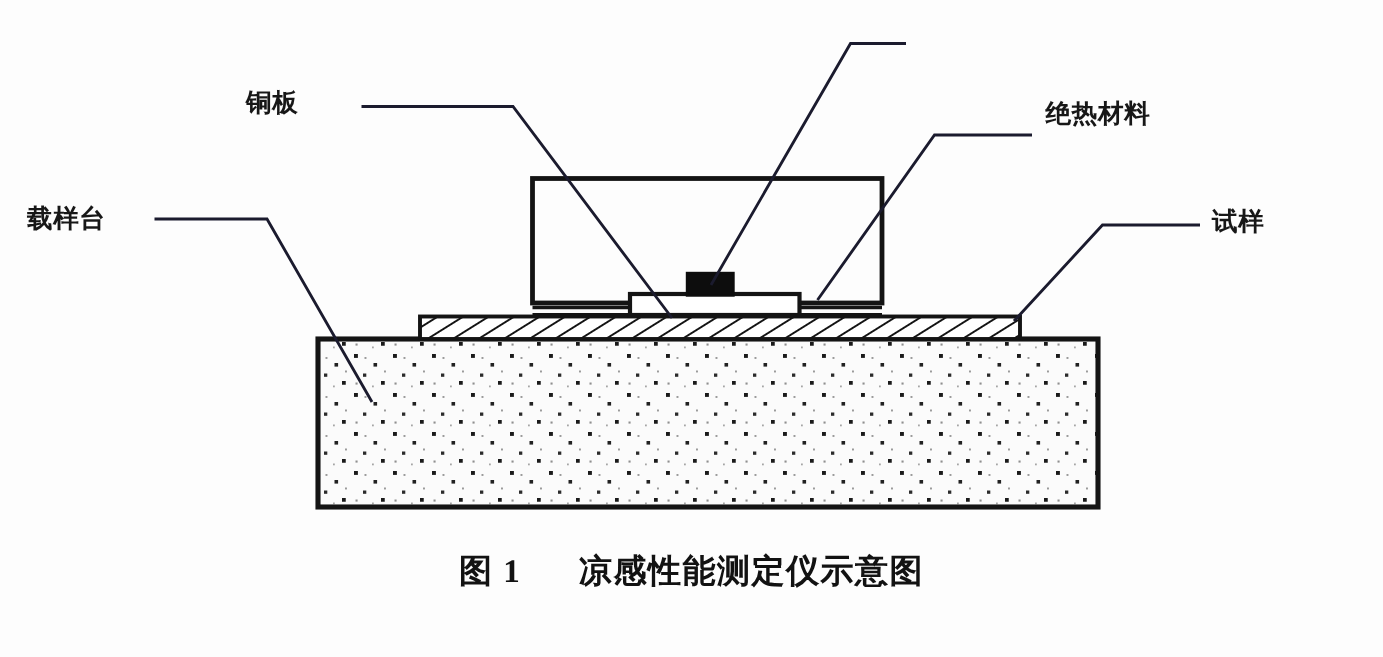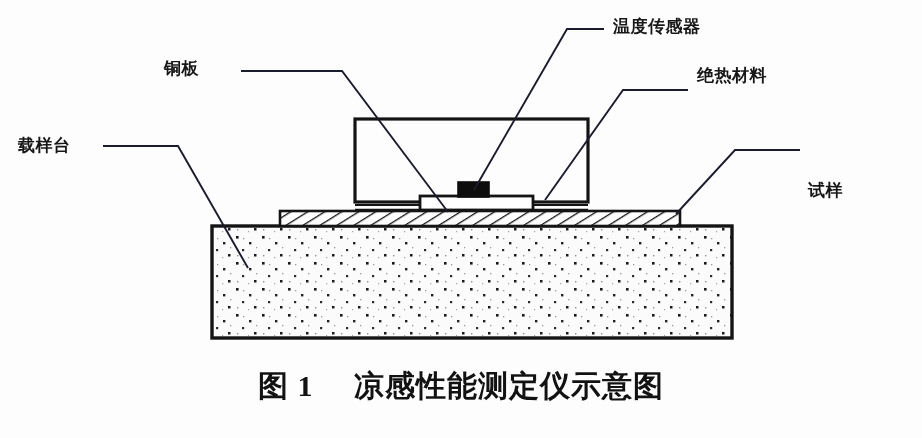--- a/index.html
+++ b/index.html
@@ -30,30 +30,30 @@
     font-weight: 700;
     font-size: 17px;
     color: #171717;
     white-space: nowrap;
     letter-spacing: 0.5px;
   }
   #label-stage   { left: 18px;  top: 134px; text-align: center; }
   #label-copper  { left: 164px; top: 57px;  }
   #label-sensor  { left: 613px; top: 15px;  }
   #label-insul   { left: 697px; top: 64px;  }
-  #label-specimen{ left: 808px; top: 136px; margin-top: 43px; }
+  #label-specimen{ left: 808px; top: 136px; }
 
   #figure-caption {
     position: absolute;
     left: 0;
     top: 366px;
     width: 922px;
     text-align: center;
     font-family: "Liberation Serif", "DejaVu Serif", serif;
-    font-size: 30px;
+    font-size: 22px;
     font-weight: 700;
     color: #121212;
     letter-spacing: 1px;
   }
   .cap-seg { display: inline-block; }
   #caption-number { margin-right: 6px; }
   #caption-title  { margin-left: 26px; }
 </style>
 </head>
 <body>
@@ -120,21 +120,20 @@
 
     <g>
       <path d="M 800 150 L 735 150 L 676 214" fill="none" stroke="#1b1b2e" stroke-width="1.9" stroke-linejoin="miter"></path>
     </g>
   </svg>
 
   <div class="label" id="label-stage">载样台</div>
 
   <div class="label" id="label-copper">铜板</div>
 
-  <div class="label" id="label-sensor">温度传感器</div>
 
   <div class="label" id="label-insul">绝热材料</div>
 
   <div class="label" id="label-specimen">试样</div>
 
   <div id="figure-caption">
     <span class="cap-seg">图</span>
     <span class="cap-seg" id="caption-number">1</span>
     <span class="cap-seg" id="caption-title">凉感性能测定仪示意图</span>
   </div>

